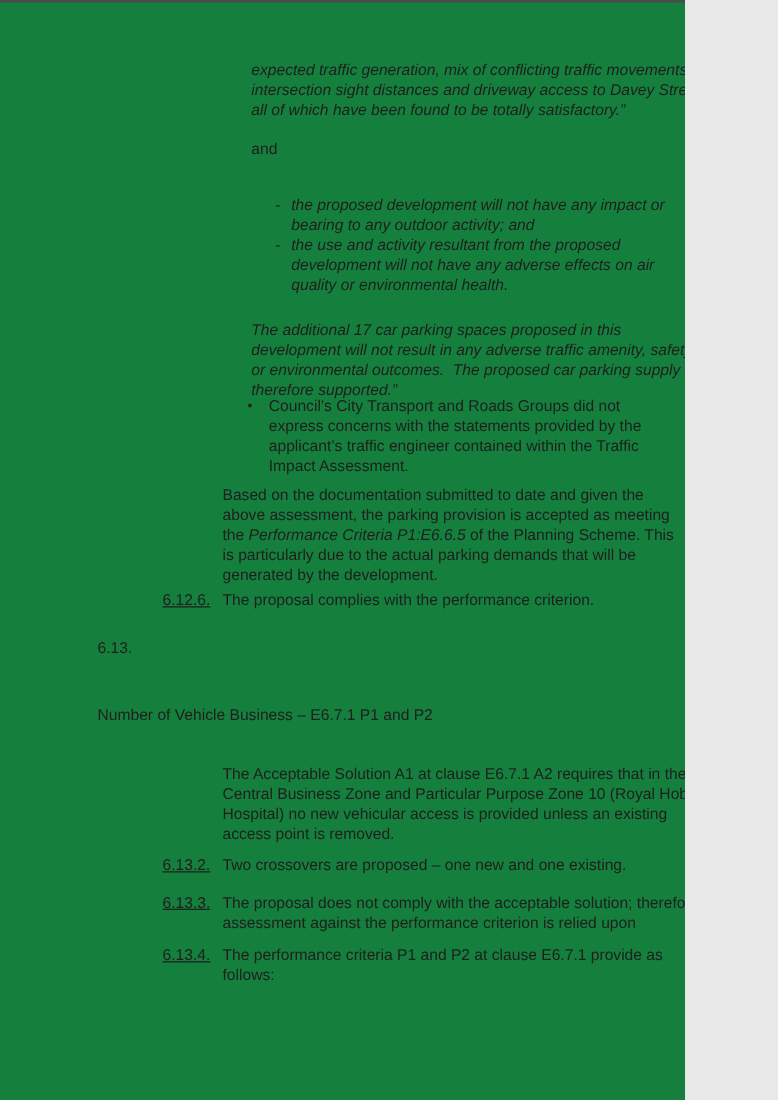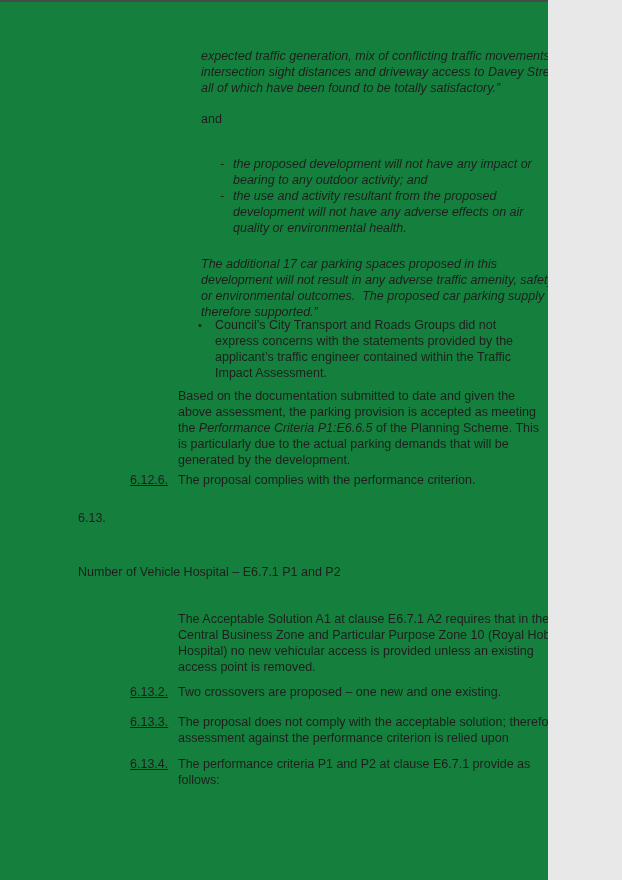--- a/index.html
+++ b/index.html
@@ -82,21 +82,21 @@
 is particularly due to the actual parking demands that will be
 generated by the development.</span></div>
 
   <div class="blk row" style="top:472px; left:130px; width:470px;">
     <span class="num">6.12.6.</span>
     <span class="txt">The proposal complies with the performance criterion.</span>
   </div>
 
   <div class="blk row" style="top:510px; left:78px; width:520px;flex-direction:column;">
     <span class="num-sec">6.13.</span>
-    <span class="txt">Number of Vehicle Hospital – E6.7.1 P1 and P2</span>
+    <span class="txt">Number of Vehicle Business – E6.7.1 P1 and P2</span>
   </div>
 
   <div class="blk row" style="top:540px; left:130px; width:470px;justify-content:flex-end;">
     <span class="num">6.13.1.</span>
   </div>
 
   <div class="blk" style="top:611px; left:178px; width:422px;">The Acceptable Solution A1 at clause E6.7.1 A2 requires that in the
 Central Business Zone and Particular Purpose Zone 10 (Royal Hobart
 Hospital) no new vehicular access is provided unless an existing
 access point is removed.</div>

